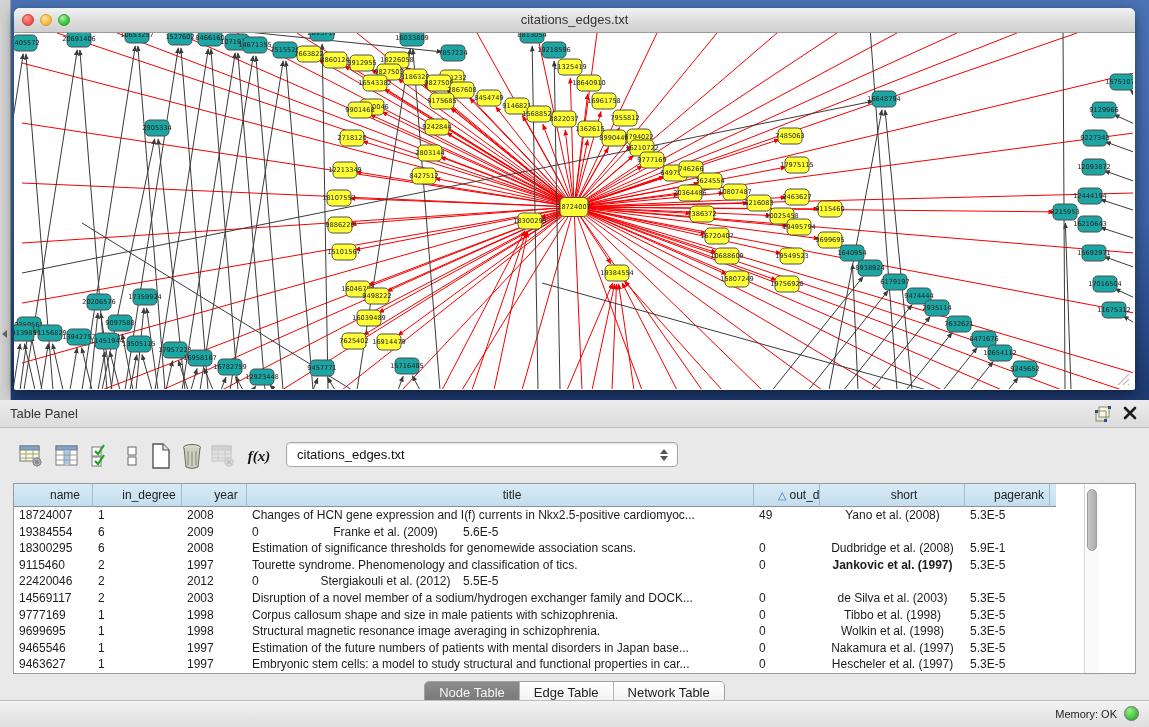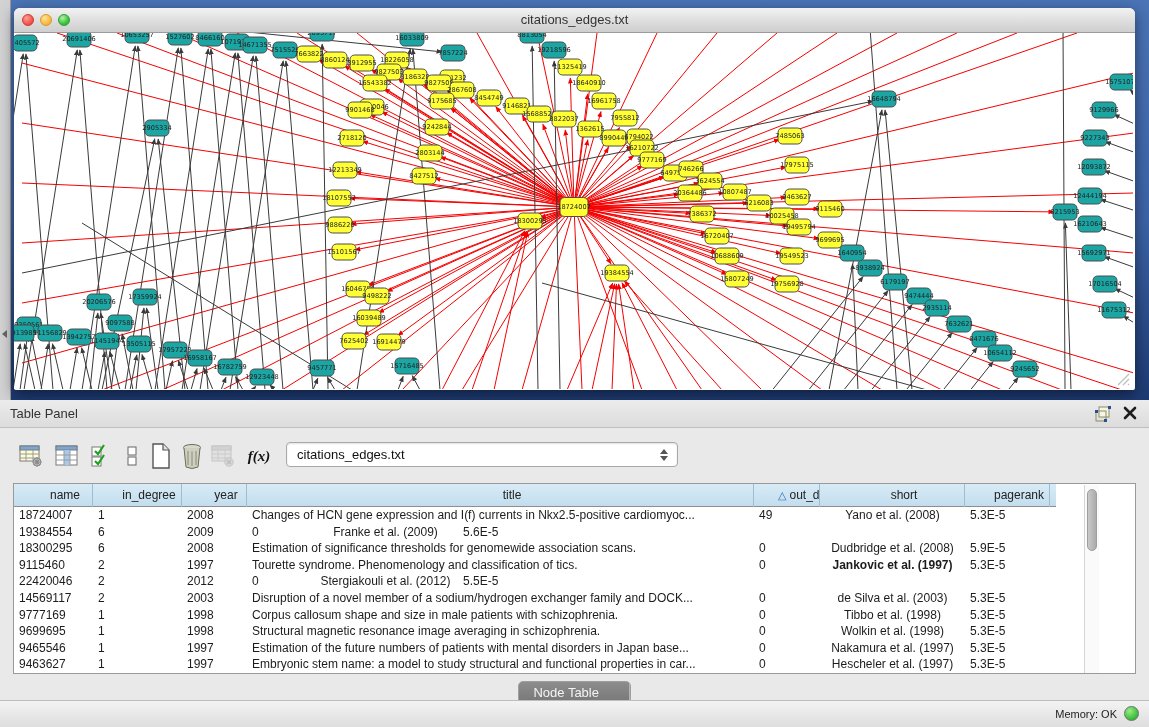--- a/index.html
+++ b/index.html
@@ -51,21 +51,21 @@
     border-right:1px solid #9fbdd2; overflow:hidden; white-space:nowrap;padding-left:24px; }
   .sort-tri { color:#2f6fbd; font-size:11px; margin-right:3px; }
   #tbody { position:absolute; left:0; top:23px; width:1042px; }
   .tr { display:flex; height:16.6px; background:#fff; }
   .td { font-size:12px; color:#1c1c1c; line-height:16.5px; white-space:nowrap; overflow:hidden; padding-left:5px; }
   .td.center { text-align:center; padding-left:0; }
   #vscroll { position:absolute; right:36px; top:1px; width:15px; height:188px; background:#fafafa; border-left:1px solid #d5d5d5; }
   #vthumb { position:absolute; left:2px; top:4px; width:10px; height:62px; background:linear-gradient(90deg,#c9c9c9,#ababab); border-radius:6px; border:1px solid #9e9e9e; }
 
   #tabs { position:absolute; left:0; top:281px; width:1149px; height:26px; display:flex; justify-content:center; }
-  #seg { display:flex; height:23px; border:1px solid #9f9f9f; border-radius:5px; overflow:hidden; background:#fca5a5; box-shadow:0 1px 1px rgba(255,255,255,.8);flex-direction:column; }
+  #seg { display:flex; height:23px; border:1px solid #9f9f9f; border-radius:5px; overflow:hidden; background:#fca5a5; box-shadow:0 1px 1px rgba(255,255,255,.8); }
   .seg-btn { padding:0 14px; font-size:13px; line-height:22px; color:#222; background:linear-gradient(180deg,#ffffff,#f1f1f1); border-right:1px solid #b5b5b5; }
   .seg-btn:last-child { border-right:none; }
   .seg-btn.sel { background:linear-gradient(180deg,#8d8d8d,#767676); color:#f4f4f4; }
 
   #statusbar { position:absolute; left:0; top:700px; width:1149px; height:27px;
     background:linear-gradient(180deg,#f3f3f3,#dedede); border-top:1px solid #bdbdbd; }
   #memory-label { position:absolute; right:32px; top:7px; font-size:11px; color:#222; }
   #memory-dot { position:absolute; right:10px; top:5px; width:15px; height:15px; border-radius:50%;
     background:radial-gradient(circle at 35% 30%, #9cec84, #3cc03c 65%, #27a02b); border:1px solid #6f6f6f; }
 </style>
@@ -852,21 +852,21 @@
             <div class="td center" style="width: 145px;">Franke et al. (2009)</div>
             <div class="td" style="width: 85px;">5.6E-5</div>
           </div>
           <div class="tr">
             <div class="td" style="width: 79px;">18300295</div>
             <div class="td" style="width: 89px;">6</div>
             <div class="td" style="width: 65px;">2008</div>
             <div class="td" style="width: 507px;">Estimation of significance thresholds for genomewide association scans.</div>
             <div class="td" style="width: 66px;">0</div>
             <div class="td center" style="width: 145px;">Dudbridge et al. (2008)</div>
-            <div class="td" style="width: 85px;">5.9E-5</div>
+            <div class="td" style="width: 85px;">5.9E-1</div>
           </div>
           <div class="tr">
             <div class="td" style="width: 79px;">9115460</div>
             <div class="td" style="width: 89px;">2</div>
             <div class="td" style="width: 65px;">1997</div>
             <div class="td" style="width: 507px;">Tourette syndrome. Phenomenology and classification of tics.</div>
             <div class="td" style="width: 66px;">0</div>
             <div class="td center" style="width: 145px; font-weight: bold;">Jankovic et al. (1997)</div>
             <div class="td" style="width: 85px;">5.3E-5</div>
           </div>
@@ -911,21 +911,21 @@
             <div class="td" style="width: 65px;">1997</div>
             <div class="td" style="width: 507px;">Estimation of the future numbers of patients with mental disorders in Japan base...</div>
             <div class="td" style="width: 66px;">0</div>
             <div class="td center" style="width: 145px;">Nakamura et al. (1997)</div>
             <div class="td" style="width: 85px;">5.3E-5</div>
           </div>
           <div class="tr">
             <div class="td" style="width: 79px;">9463627</div>
             <div class="td" style="width: 89px;">1</div>
             <div class="td" style="width: 65px;">1997</div>
-            <div class="td" style="width: 507px;">Embryonic stem name: a model to study structural and functional properties in car...</div>
+            <div class="td" style="width: 507px;">Embryonic stem cells: a model to study structural and functional properties in car...</div>
             <div class="td" style="width: 66px;">0</div>
             <div class="td center" style="width: 145px;">Hescheler et al. (1997)</div>
             <div class="td" style="width: 85px;">5.3E-5</div>
           </div>
         </div>
       <div id="vscroll">
         <div id="vthumb"></div>
       </div>
     </div>
 

